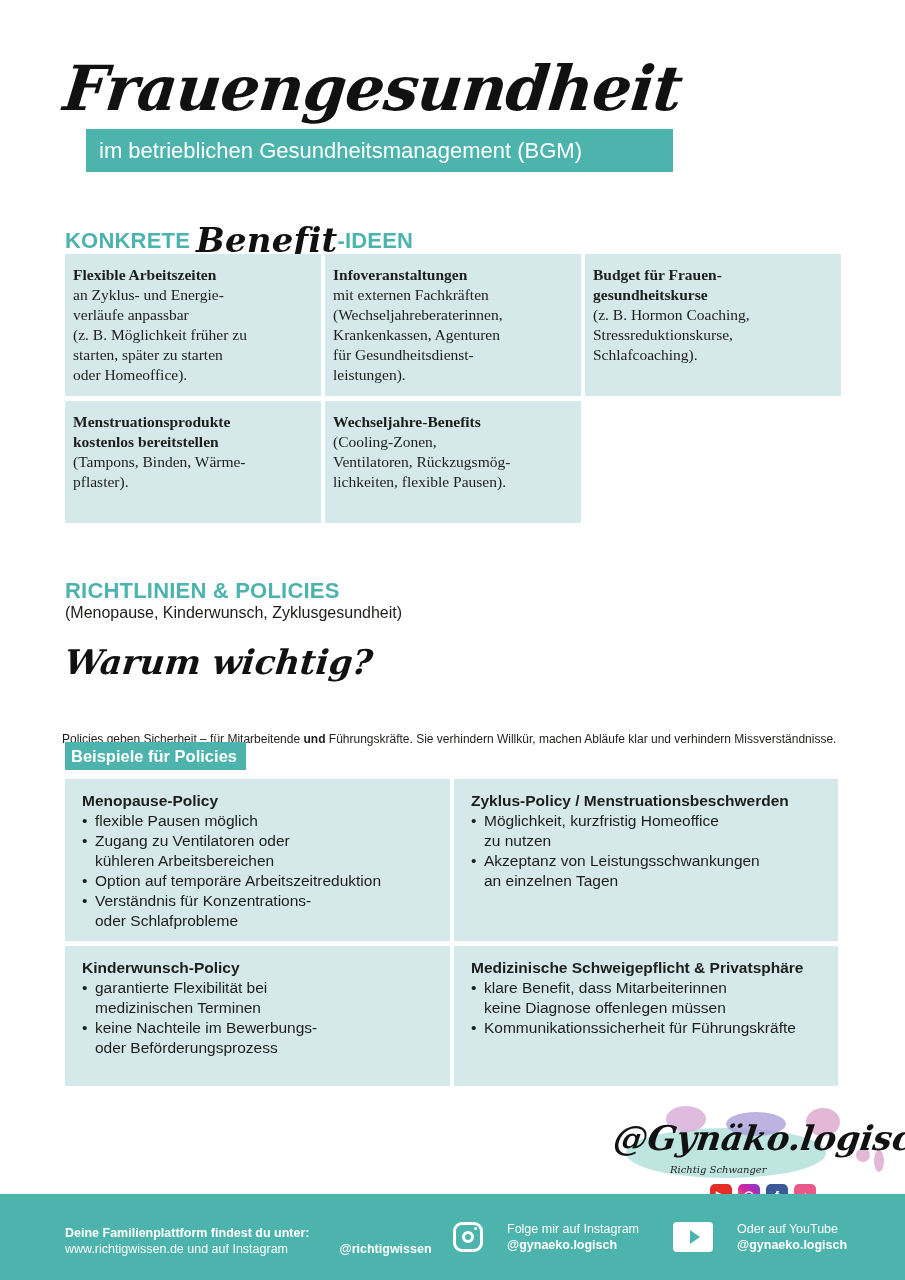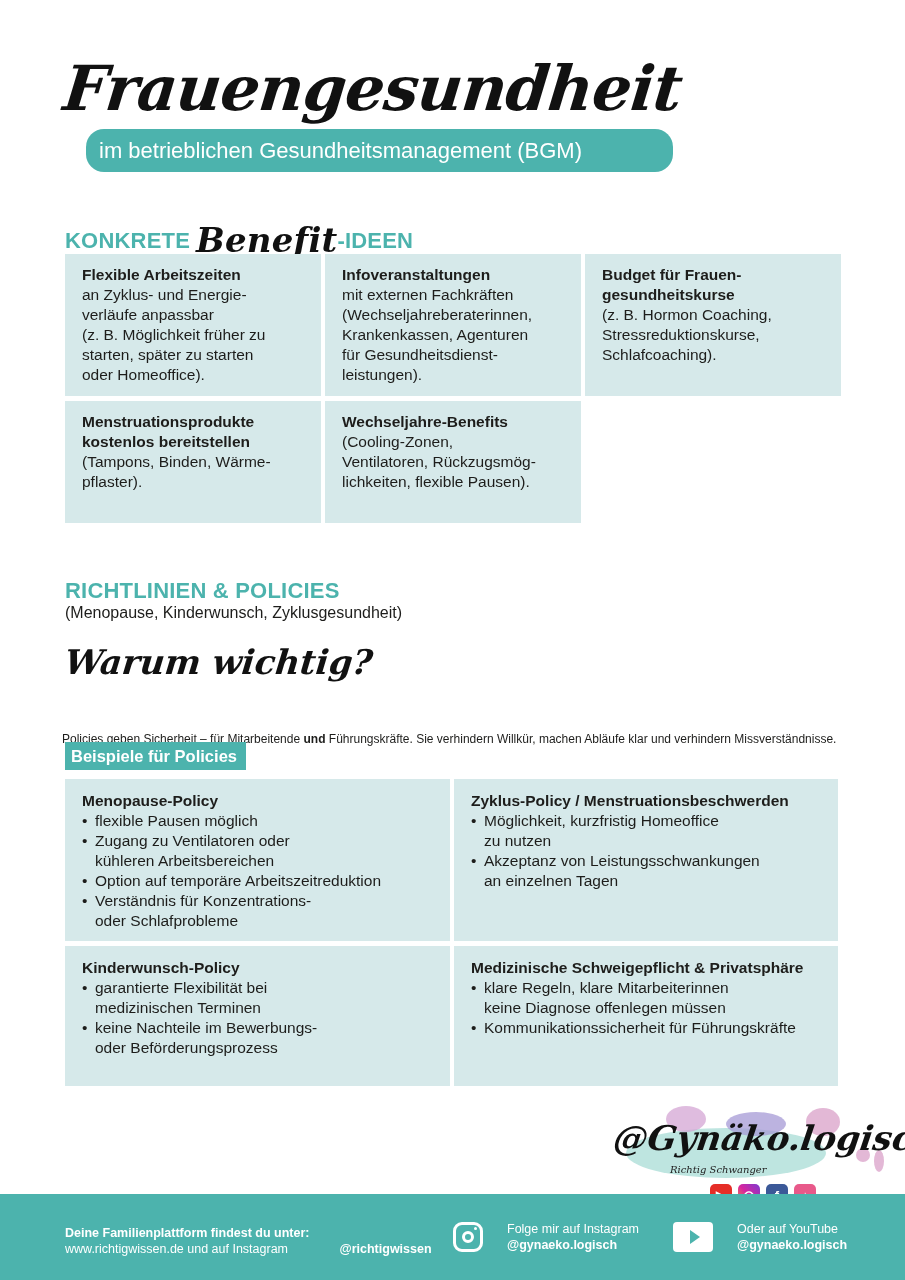--- a/index.html
+++ b/index.html
@@ -3,30 +3,30 @@
 <meta charset="utf-8">
 <style>
   * { margin: 0; padding: 0; box-sizing: border-box; }
   html, body { width: 905px; height: 1280px; background: #ffffff; overflow: hidden; }
   body { position: relative; font-family: "Liberation Sans", sans-serif; color: #1d1d1b; }
 
   .script { font-family: "DejaVu Serif", serif; font-style: italic; font-weight: bold; color: #111; }
 
   
   .main-title { position: absolute; left: 64px; top: 58px; font-size: 62px; letter-spacing: -1px; line-height: 1; transform: skewX(-6deg); z-index: 2; }
-  .subtitle-bar { position: absolute; left: 86px; top: 129px; width: 587px; height: 43px; background: #4cb3ad; color: #fff; font-size: 22px; line-height: 43px; padding-left: 13px; z-index: 1; border-radius: 18px; }
+  .subtitle-bar { position: absolute; left: 86px; top: 129px; width: 587px; height: 43px; background: #4cb3ad; color: #fff; font-size: 22px; line-height: 43px; padding-left: 13px; z-index: 1; }
 
   
   .section-heading { position: absolute; left: 65px; color: #4cb3ad; font-weight: bold; font-size: 22px; letter-spacing: 0.2px; }
   .benefit-heading { top: 216px; display: flex; align-items: baseline; gap: 6px; }
   .benefit-heading .script-word { font-size: 34px; color: #111; position: relative; top: 4px; }
 
   
   .benefit-grid { position: absolute; left: 65px; top: 254px; width: 776px; display: grid; grid-template-columns: 256px 256px 256px; grid-template-rows: 142px 122px; gap: 5px 4px; }
-  .card { background: #d6e9ea; padding: 11px 17px; font-size: 15.5px; line-height: 20px; }
+  .card { background: #d6e9ea; padding: 11px 8px; font-size: 15.5px; line-height: 20px; font-family: Liberation Serif, serif; }
   .card .card-title { font-weight: bold; display: block; }
   .card .card-text { display: block; white-space: pre-line; }
 
   
   .policies-heading { top: 578px; }
   .policies-sub { position: absolute; left: 65px; top: 604px; font-size: 16px; }
   .why-heading { position: absolute; left: 65px; top: 642px; font-size: 34px; transform: skewX(-6deg); }
   .why-text { position: absolute; left: 62px; top: 685px; width: 780px; font-size: 12px; line-height: 20px; margin-top: 44px; }
   .why-text b { font-weight: bold; }
   .example-tag { position: absolute; left: 65px; top: 742px; height: 28px; line-height: 28px; padding: 0 9px 0 6px; background: #4cb3ad; color: #fff; font-size: 16.5px; font-weight: bold; }
@@ -144,21 +144,21 @@
     <ul>
       <li>garantierte Flexibilität bei
 medizinischen Terminen</li>
       <li>keine Nachteile im Bewerbungs-
 oder Beförderungsprozess</li>
     </ul>
   </div>
   <div class="pcard">
     <span class="pcard-title">Medizinische Schweigepflicht &amp; Privatsphäre</span>
     <ul>
-      <li>klare Regeln, klare Mitarbeiterinnen
+      <li>klare Benefit, dass Mitarbeiterinnen
 keine Diagnose offenlegen müssen</li>
       <li>Kommunikationssicherheit für Führungskräfte</li>
     </ul>
   </div>
 </div>
 
 <div class="logo">
   <div class="splash" style="left:20px;top:30px;width:200px;height:50px;background:#a8dcd6;"></div>
   <div class="splash" style="left:60px;top:8px;width:40px;height:26px;background:#d4a6d4;"></div>
   <div class="splash" style="left:120px;top:14px;width:60px;height:24px;background:#a59ad6;"></div>

